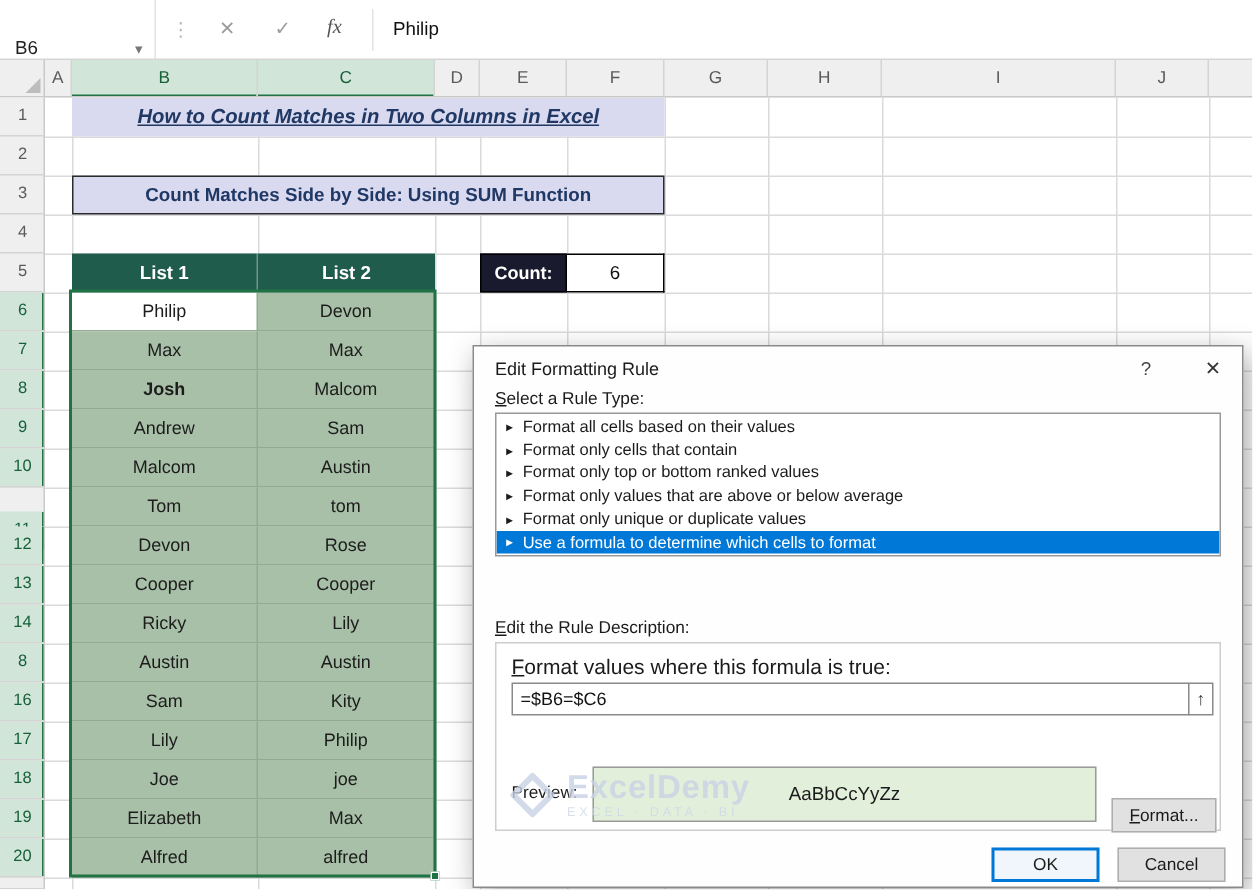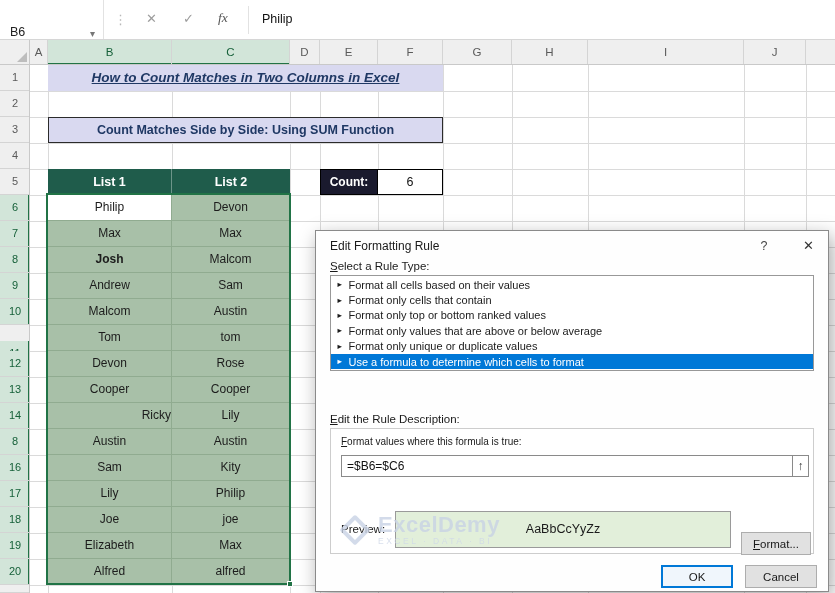--- a/index.html
+++ b/index.html
@@ -61,21 +61,21 @@
   .dlg-close { position:absolute; right:14px; top:7px; font-size:13px; color:#333; cursor:default; }
   .lbl { position:absolute; font-size:11.5px; }
   .accel::first-letter { text-decoration:underline; }
   .lbl-ruletype { left:14px; top:29px; }
   .rule-list { position:absolute; left:14px; top:44px; width:484px; height:96px; border:1px solid #989898; background:#fff; padding-top:1px; overflow:hidden; }
   .rule-item { height:15.4px; display:flex; align-items:center; gap:5px; padding-left:5px; font-size:11px; color:#1b1b1b; }
   .rule-item .arr { font-size:7.5px; }
   .rule-item.sel { background:#0078D7; color:#fff; }
   .lbl-desc { left:14px; top:182px; }
   .rule-box { position:absolute; left:14px; top:197px; width:484px; height:126px; border:1px solid #cdcdcd; background:#fff; }
-  .rb-label { position:absolute; left:10px; top:7px; font-size:10px; }
+  .rb-label { position:absolute; left:10px; top:7px; font-size:14px; }
   .rb-input { position:absolute; left:10px; top:26px; width:452px; height:22px; border:1px solid #8a8a8a; background:#fff;
               padding:0 5px; font-size:12px; font-family:inherit; color:#111; }
   .rb-picker { position:absolute; left:461px; top:26px; width:17px; height:22px; border:1px solid #8a8a8a; background:#fff;
                text-align:center; line-height:20px; font-size:12px; color:#333; }
   .rb-preview-label { position:absolute; left:10px; top:94px; font-size:11.5px; }
   .rb-preview { position:absolute; left:64px; top:82px; width:336px; height:37px; border:1px solid #9a9a9a; background:#E2EFDA;
                 text-align:center; line-height:35px; font-size:12.5px; color:#1a1a1a; }
   .btn { background:#E1E1E1; border:1px solid #ADADAD; font-size:11.5px; font-family:inherit; color:#1a1a1a; display:block; text-align:center; }
   .rb-format { position:absolute; left:410px; top:89px; width:70px; height:23px;margin-top:14px; }
   .btn-ok { position:absolute; left:345px; top:334px; width:72px; height:23px; border:2px solid #0078D7; background:#F0F6FC; }
@@ -195,21 +195,21 @@
         <div class="tcell c0" style="top: 78px;">Andrew</div>
         <div class="tcell c1" style="top: 78px;">Sam</div>
         <div class="tcell c0" style="top: 104px;">Malcom</div>
         <div class="tcell c1" style="top: 104px;">Austin</div>
         <div class="tcell c0" style="top: 130px;">Tom</div>
         <div class="tcell c1" style="top: 130px;">tom</div>
         <div class="tcell c0" style="top: 156px;">Devon</div>
         <div class="tcell c1" style="top: 156px;">Rose</div>
         <div class="tcell c0" style="top: 182px;">Cooper</div>
         <div class="tcell c1" style="top: 182px;">Cooper</div>
-        <div class="tcell c0" style="top: 208px; text-align: right;">Ricky</div>
+        <div class="tcell c0" style="top: 208px;">Ricky</div>
         <div class="tcell c1" style="top: 208px;">Lily</div>
         <div class="tcell c0" style="top: 234px;">Austin</div>
         <div class="tcell c1" style="top: 234px;">Austin</div>
         <div class="tcell c0" style="top: 260px;">Sam</div>
         <div class="tcell c1" style="top: 260px;">Kity</div>
         <div class="tcell c0" style="top: 286px;">Lily</div>
         <div class="tcell c1" style="top: 286px;">Philip</div>
         <div class="tcell c0" style="top: 312px;">Joe</div>
         <div class="tcell c1" style="top: 312px;">joe</div>
         <div class="tcell c0" style="top: 338px;">Elizabeth</div>

